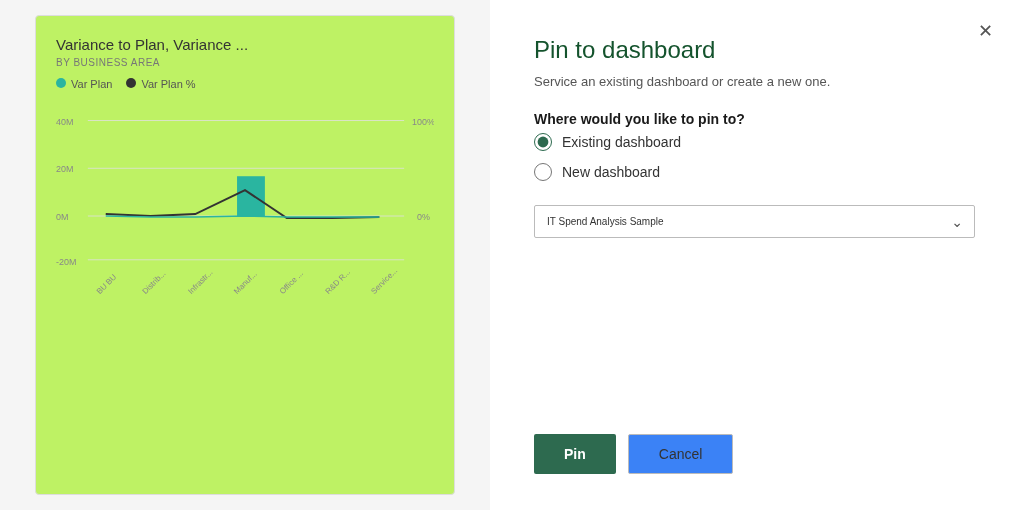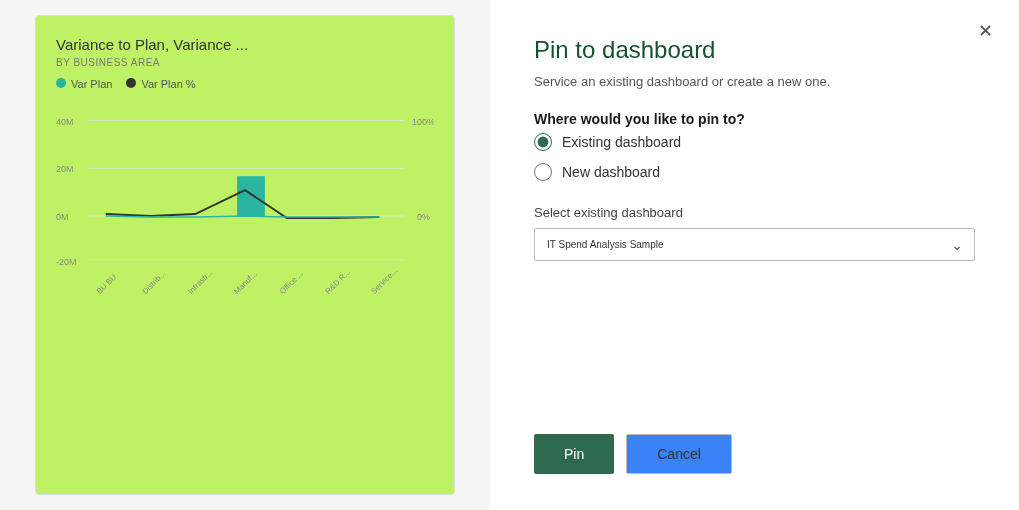--- a/index.html
+++ b/index.html
@@ -167,21 +167,21 @@
       display: flex;
       gap: 12px;
       margin-top: auto;
     }
     .btn-pin {
       background: #2d6a4f;
       color: #fff;
       border: none;
       padding: 11px 30px;
       font-size: 14px;
-      font-weight: 400;
+      font-weight: 700;
       border-radius: 2px;
       cursor: pointer;
     }
     .btn-cancel {
       background: #3b82f6;
       color: #333;
       border: 1.5px solid #bbb;
       padding: 11px 30px;
       font-size: 14px;
       font-weight: 400;
@@ -255,21 +255,20 @@
       <label class="radio-item">
         <input type="radio" class="radio-input" name="dashboard-type" checked="" style="">
         <span>Existing dashboard</span>
       </label>
       <label class="radio-item">
         <input type="radio" class="radio-input" name="dashboard-type" style="">
         <span>New dashboard</span>
       </label>
     </div>
 
-    <div class="dropdown-label">Select existing dashboard</div>
     <div class="dropdown-wrapper">
       <select class="dropdown-select">
         <option>IT Spend Analysis Sample</option>
       </select>
       <span class="dropdown-arrow">⌄</span>
     </div>
 
     <div class="action-buttons">
       <button class="btn-pin">Pin</button>
       <button class="btn-cancel">Cancel</button>

